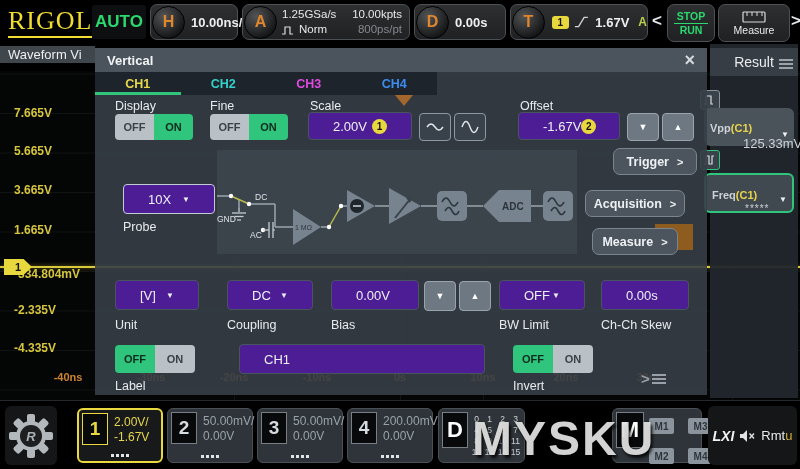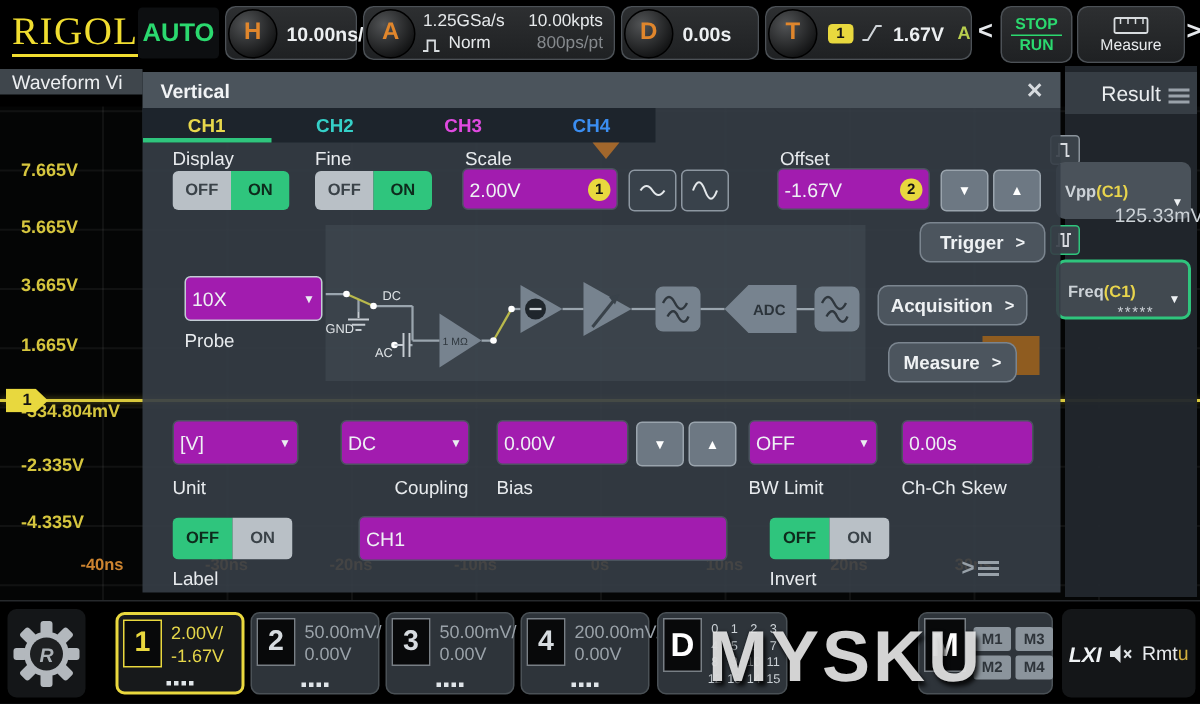--- a/index.html
+++ b/index.html
@@ -57,22 +57,22 @@
   .tab{flex:1;display:flex;align-items:center;justify-content:center;font-size:12.5px;font-weight:bold;cursor:pointer;}
   .tab.active{box-shadow:inset 0 -3px 0 #2fc57d;}
   .tab.c1{color:#e8d84c}.tab.c2{color:#35d0c8}.tab.c3{color:#e04ae0}.tab.c4{color:#3b8df0}
   .tripos{position:absolute;left:300px;top:47px;width:0;height:0;border-left:9px solid transparent;
           border-right:9px solid transparent;border-top:11px solid #a2672c;z-index:2;}
   .flabel{position:absolute;color:#e8ebee;font-size:12.5px;z-index:1;}
   .toggle{position:absolute;width:78px;height:26px;display:flex;border-radius:4px;overflow:hidden;
           font-size:11px;font-weight:bold;z-index:1;cursor:pointer;}
   .toggle span{flex:1;display:flex;align-items:center;justify-content:center;background:#b9c0c6;color:#3a4248;}
   .toggle span.active{background:#2fc57d;color:#0e2a1c;}
-  .vbox{position:absolute;background:#a21caf;border:1px solid #4a545e;border-radius:4px;color:#eef1f4;
-        font-size:13px;display:flex;align-items:center;padding:0 4px;box-sizing:border-box;z-index:1;}
+  .vbox{position:absolute;background:#4c1d95;border:1px solid #4a545e;border-radius:4px;color:#eef1f4;
+        font-size:13px;display:flex;align-items:center;padding:0 24px;box-sizing:border-box;z-index:1;}
   .vbox .dd{margin-left:auto;font-size:8px;color:#e9edf0;}
   .badge{width:15px;height:15px;border-radius:50%;background:#e8d83e;color:#141414;font-size:10px;
          font-weight:bold;display:flex;align-items:center;justify-content:center;margin-left:auto;flex:none;}
   .sbtn{position:absolute;width:30px;height:26px;background:#6d7883;border:1px solid #9aa4ad;border-radius:4px;
         color:#fff;font-size:9px;display:flex;align-items:center;justify-content:center;z-index:1;cursor:pointer;}
   .wavebtn{position:absolute;width:30px;height:26px;background:#39424b;border:1px solid #8d97a1;border-radius:4px;
            display:flex;align-items:center;justify-content:center;z-index:1;cursor:pointer;}
   .navbtn{position:absolute;height:27px;background:#4c555e;border:1px solid #7b858f;border-radius:7px;
           color:#eef1f3;font-size:12.5px;font-weight:bold;display:flex;align-items:center;
           justify-content:center;gap:8px;z-index:2;cursor:pointer;box-sizing:border-box;}
@@ -108,21 +108,21 @@
            display:flex;align-items:center;justify-content:center;font-size:19px;font-weight:bold;box-sizing:border-box;}
   .chbox.on .chbadge{border:1px solid #e9d83e;color:#e9d83e;}
   .chbox.off .chbadge{border:1px solid #787f85;color:#d6dbdf;}
   .chvals{position:absolute;left:35px;top:5px;font-size:12px;line-height:15px;white-space:nowrap;}
   .chbox.on .chvals{color:#e6d74a;}
   .chbox.off .chvals{color:#9aa2a9;}
   .dots{position:absolute;bottom:4px;left:50%;transform:translateX(-50%);display:flex;gap:2px;}
   .dots i{width:3px;height:3px;background:#dfe4e8;}
   .dgrid{position:absolute;left:31px;top:5px;display:grid;grid-template-columns:repeat(4,13px);
          row-gap:1px;font-size:8.5px;color:#ccd2d7;text-align:center;}
-  .mgrid{position:absolute;left:36px;top:9px;display:grid;grid-template-columns:repeat(2,25px);gap:3px;}
+  .mgrid{position:absolute;left:36px;top:9px;display:grid;grid-template-columns:repeat(2,25px);gap:14px;}
   .mgrid span{width:25px;height:16px;background:#8b949c;color:#2e343a;font-size:10px;font-weight:bold;
               display:flex;align-items:center;justify-content:center;border-radius:2px;cursor:pointer;}
   .statusbox{position:absolute;left:708px;top:5px;width:89px;height:59px;background:#141618;border-radius:6px;
              display:flex;align-items:center;justify-content:center;gap:5px;}
   .lxi{font-style:italic;font-weight:bold;font-size:14px;color:#f0f3f5;}
   .rmt{font-size:13px;color:#e8ebee;}
   .rmt b{color:#d2af3e;font-weight:normal;}
 
   .watermark{left:472px;top:411px;font-size:48px;font-weight:bold;letter-spacing:2px;z-index:10;
              color:rgba(240,240,240,0.88);text-shadow:2px 3px 3px rgba(0,0,0,0.78),0 0 2px rgba(0,0,0,0.5);}
@@ -359,21 +359,21 @@
     <div class="sbtn" style="left:364px;top:233px;height:28px;">▲</div>
     <div class="vbox" style="left:404px;top:232px;width:86px;height:30px;">
       <span>OFF</span>
       <span class="dd">▼</span>
     </div>
     <div class="vbox" style="left:506px;top:232px;width:88px;height:30px;">
       <span>0.00s</span>
     </div>
 
     <div class="flabel" style="left:20px;top:270px;">Unit</div>
-    <div class="flabel" style="left:132px;top:270px;margin-left:36px;">Coupling</div>
+    <div class="flabel" style="left:132px;top:270px;">Coupling</div>
     <div class="flabel" style="left:236px;top:270px;">Bias</div>
     <div class="flabel" style="left:404px;top:270px;">BW Limit</div>
     <div class="flabel" style="left:506px;top:270px;">Ch-Ch Skew</div>
 
     <div class="toggle" style="left:20px;top:297px;width:80px;height:28px;">
       <span class="active">OFF</span>
       <span>ON</span>
     </div>
     <div class="vbox" style="left:144px;top:296px;width:246px;height:30px;">
       <span>CH1</span>

